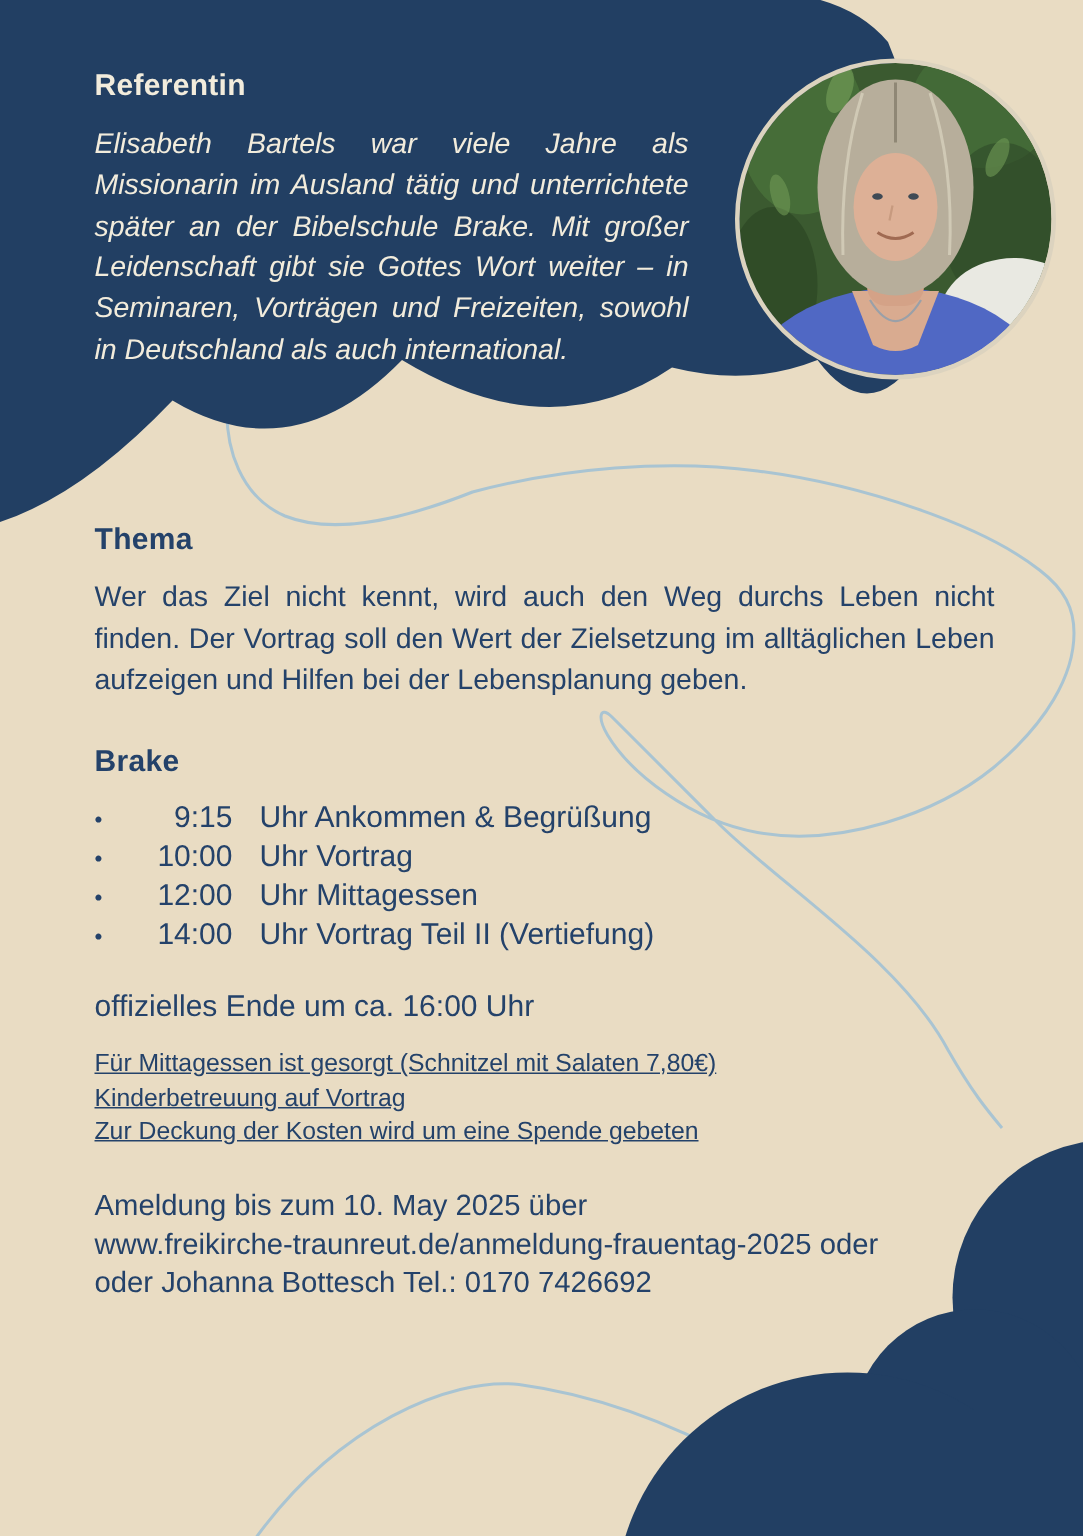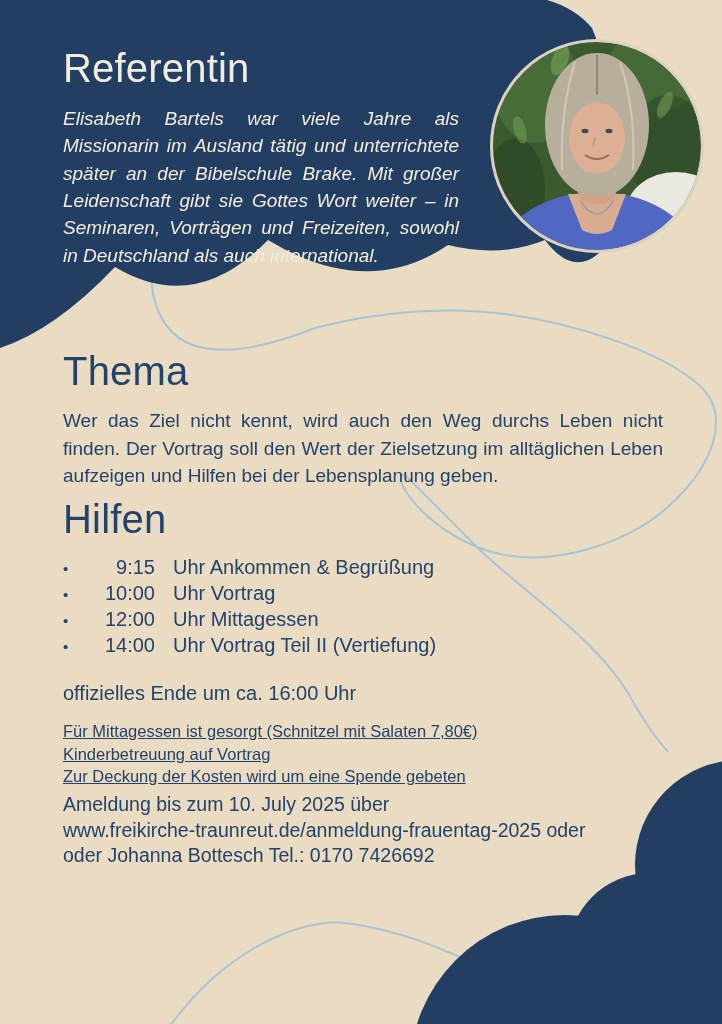--- a/index.html
+++ b/index.html
@@ -12,21 +12,21 @@
   .flyer{
     position:relative;width:722px;height:1024px;overflow:hidden;
     background:var(--background);
     font-family:"Liberation Sans", sans-serif;
     color:var(--text);
   }
   svg.decor{position:absolute;inset:0;display:block;}
   .cloud{fill:var(--cloud);stroke:none;}
   .swirl{fill:none;stroke:var(--swirl);stroke-width:2;}
   .section{position:absolute;z-index:2;}
-  h1,h2{font-weight:400;margin:0;font-size:40px;letter-spacing:.2px;}
+  h1,h2{font-weight:700;margin:0;font-size:20px;letter-spacing:.2px;}
   .referentin{left:63px;top:46px;width:402px;color:var(--text_on_cloud);}
   .referentin p{margin:14px 0 0;width:396px;font-size:19px;line-height:1.44;text-align:justify;font-style:italic;}
   .thema{left:63px;top:349px;width:600px;}
   .thema p{margin:13px 0 0;font-size:19px;line-height:1.45;text-align:justify;}
   .agenda{left:63px;top:497px;width:560px;}
   .agenda ul{list-style:none;margin:13px 0 0;padding:0;font-size:20px;}
   .agenda li{display:flex;line-height:24px;align-items:baseline;}
   .bullet{width:38px;font-size:15px;}
   .time{width:54px;text-align:right;}
   .label{margin-left:18px;white-space:nowrap;}
@@ -118,21 +118,21 @@
     <h1>Referentin</h1>
     <p>Elisabeth Bartels war viele Jahre als Missionarin im Ausland tätig und unterrichtete später an der Bibelschule Brake. Mit großer Leidenschaft gibt sie Gottes Wort weiter – in Seminaren, Vorträgen und Freizeiten, sowohl in Deutschland als auch international.</p>
   </div>
 
   <div class="section thema">
     <h2>Thema</h2>
     <p>Wer das Ziel nicht kennt, wird auch den Weg durchs Leben nicht finden. Der Vortrag soll den Wert der Zielsetzung im alltäglichen Leben aufzeigen und Hilfen bei der Lebensplanung geben.</p>
   </div>
 
   <div class="section agenda">
-    <h2>Hilfen</h2>
+    <h2>Brake</h2>
     <ul>
       <li>
         <span class="bullet">•</span>
         <span class="time">9:15</span>
         <span class="label">Uhr Ankommen &amp; Begrüßung</span>
       </li>
       <li>
         <span class="bullet">•</span>
         <span class="time">10:00</span>
         <span class="label">Uhr Vortrag</span>
@@ -150,18 +150,18 @@
     </ul>
     <p class="ende">offizielles Ende um ca. 16:00 Uhr</p>
     <div class="notes">
       <p>Für Mittagessen ist gesorgt (Schnitzel mit Salaten 7,80€)</p>
       <p>Kinderbetreuung auf Vortrag</p>
       <p>Zur Deckung der Kosten wird um eine Spende gebeten</p>
     </div>
   </div>
 
   <div class="section anmeldung">
-    <div>Ameldung bis zum 10. July 2025 über</div>
+    <div>Ameldung bis zum 10. May 2025 über</div>
     <div>www.freikirche-traunreut.de/anmeldung-frauentag-2025 oder</div>
     <div>oder Johanna Bottesch Tel.: 0170 7426692</div>
   </div>
 
 </div>
 
 </body></html>

